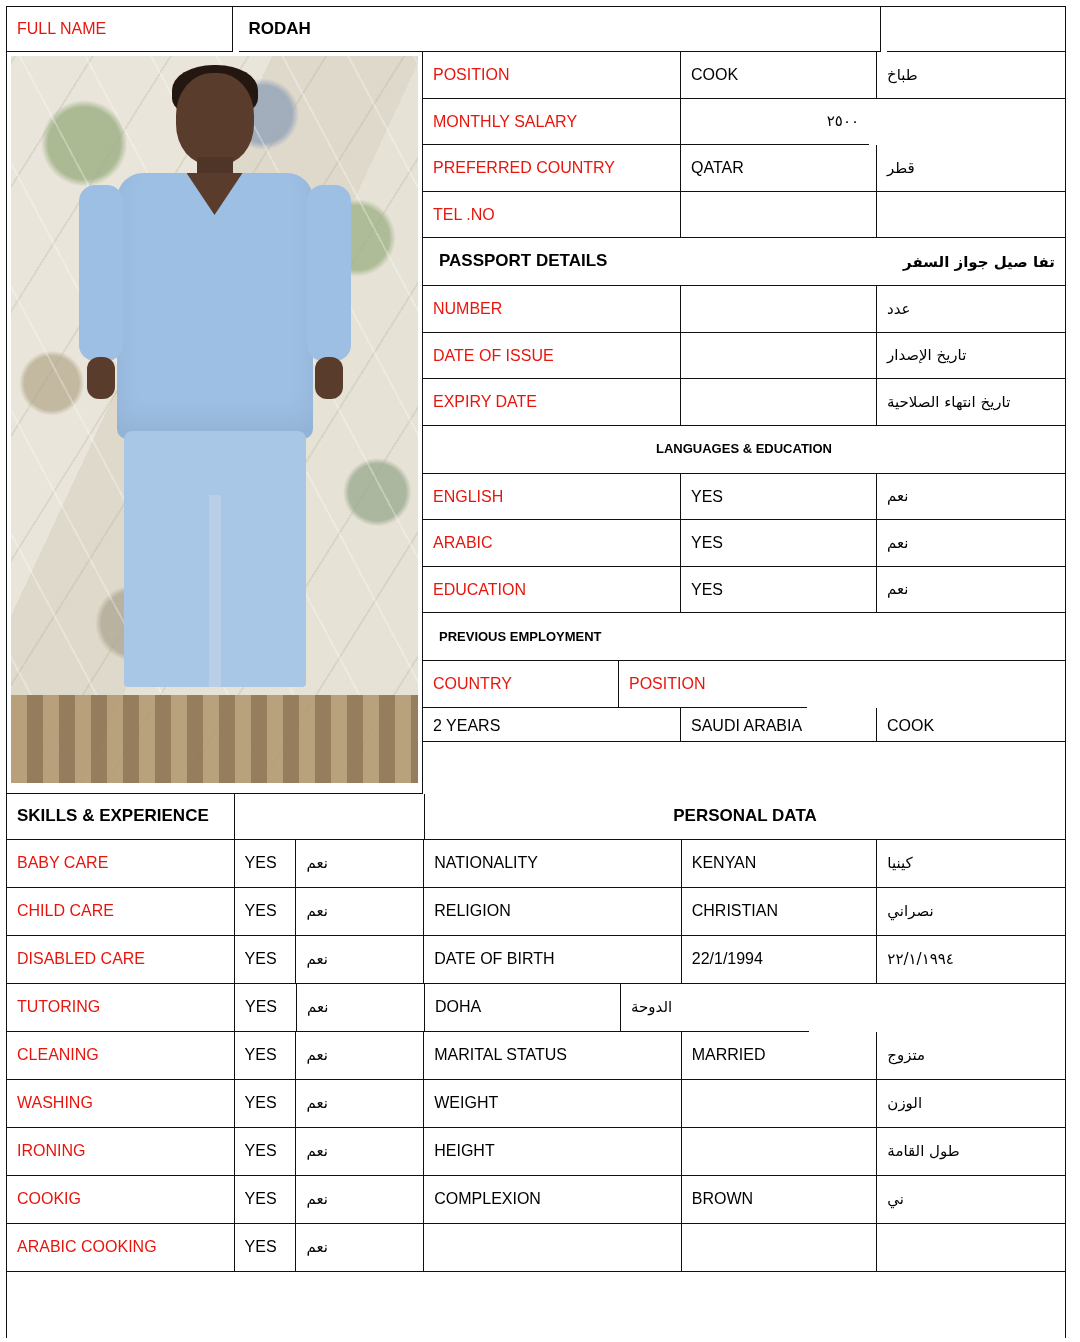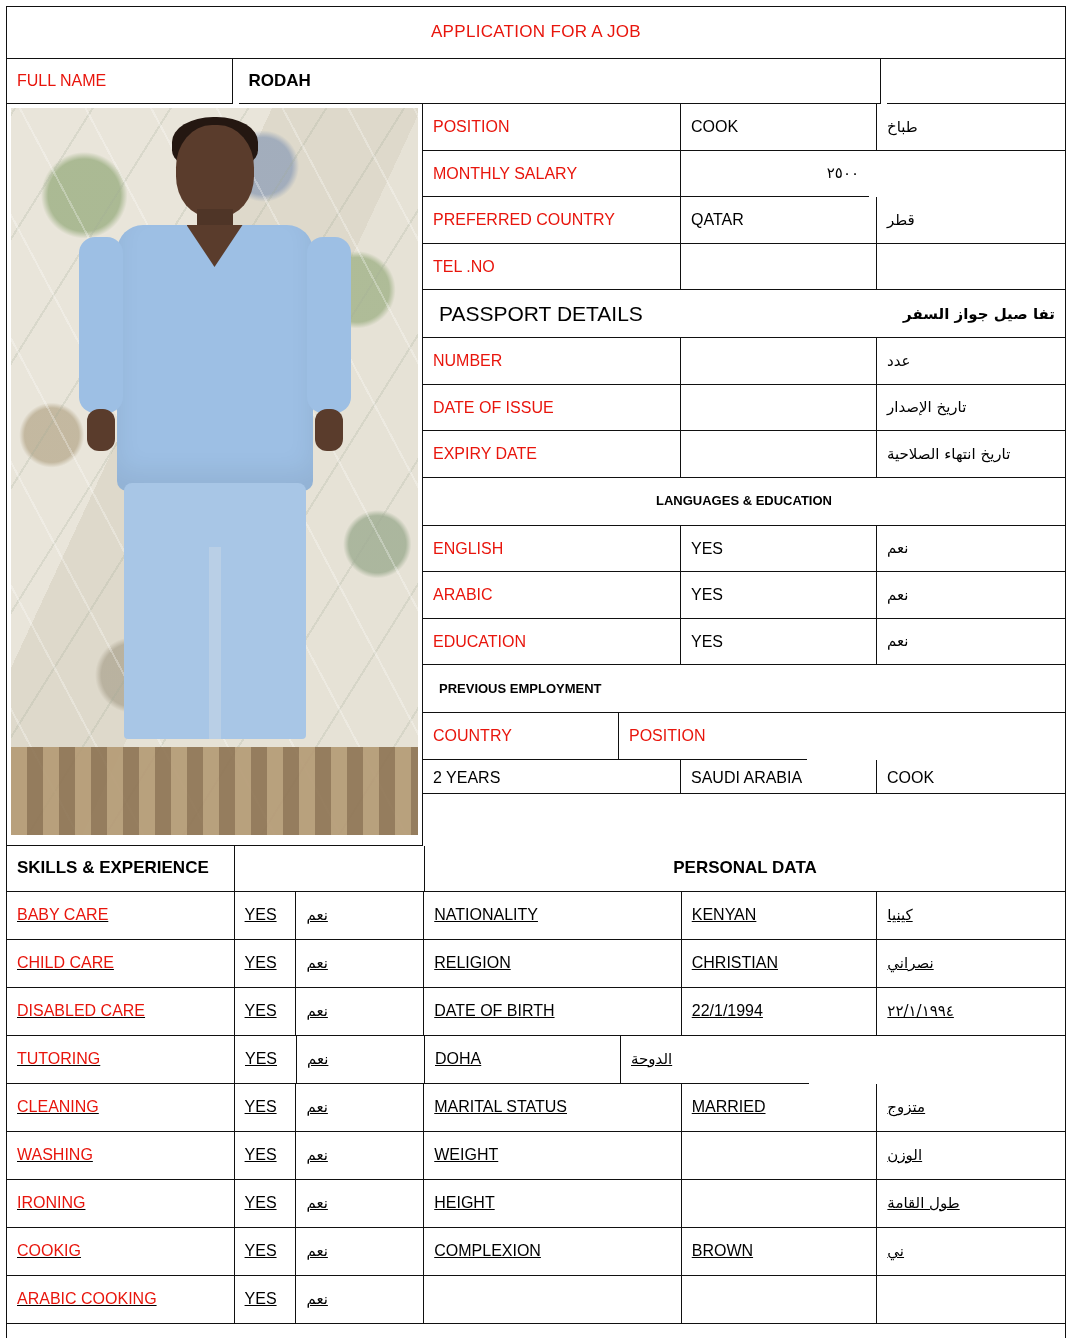--- a/index.html
+++ b/index.html
@@ -174,53 +174,50 @@
   .rightcol {
     width: 642px;
     box-sizing: border-box;
   }
   .r3 .c1 { width: 258px; }
   .r3 .c2 { width: 196px; }
   .r3 .c3 { width: 188px; }
   .rrow { height: 46.5px; }
 
   .section-row { height: 48px; }
-  .section-row .s1 { width: 400px; font-weight: normal; font-size: 21px; padding-left: 16px; }
+  .section-row .s1 { width: 400px; font-weight: bold; font-size: 17px; padding-left: 16px; }
   .section-row .s2 { width: 242px; justify-content: flex-start; }
   .section-full { width: 642px; font-weight: bold; font-size: 13px; }
 
   .emp-head .c1, .emp-row .c1 { width: 258px; }
   .emp-head .c2, .emp-row .c2 { width: 196px; }
   .emp-head .c3, .emp-row .c3 { width: 188px; }
   .emp-row { height: 86px; align-items: flex-start; }
   .emp-row .cell { align-items: flex-start; padding-top: 8px; }
 
   
   .bottom-head { height: 46px; }
   .bottom-head .b1 { width: 228px; font-weight: bold; font-size: 17px; }
   .bottom-head .b2 { width: 190px; }
   .bottom-head .b3 { width: 640px; font-weight: bold; font-size: 17px; justify-content: center; }
 
-  .brow { height: 48px; text-decoration: underline; }
+  .brow { height: 48px; }
   .brow .k { width: 228px; }
   .brow .v { width: 62px; justify-content: flex-start; }
   .brow .a { width: 128px; justify-content: flex-end; }
   .brow .p1 { width: 258px; }
   .brow .p2 { width: 196px; }
   .brow .p3 { width: 188px; }
 </style>
 </head>
 <body>
 
 <div class="page">
   <div class="sheet">
 
-    <div class="row title-row">
-      <div class="cell last" style="width:1058px;">APPLICATION FOR A JOB</div>
-    </div>
 
     <div class="row name-row">
       <div class="cell c1 red">FULL NAME</div>
       <div class="cell c2">RODAH</div>
       <div class="cell c3 last"></div>
     </div>
 
     <div class="mid">
 
       <div class="photo-cell">

